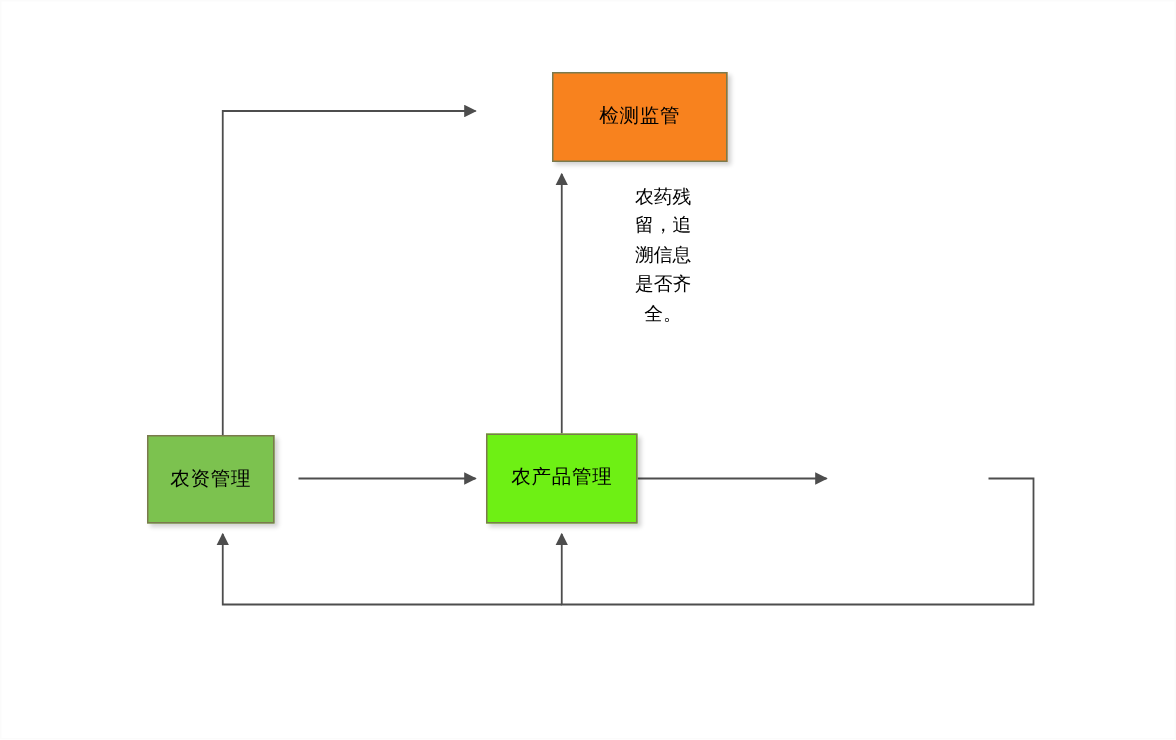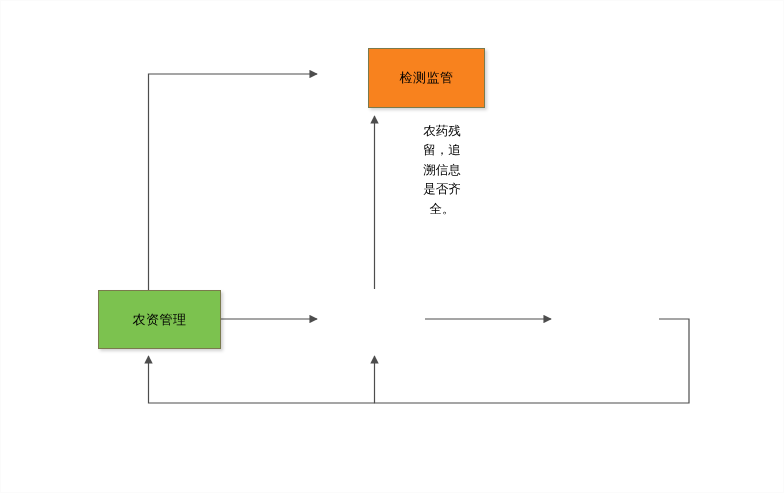--- a/index.html
+++ b/index.html
@@ -64,21 +64,21 @@
   #node-inspection {
     left: 323px;
     top: 47px;
     width: 117px;
     height: 60px;
     margin-left: 44px;
   }
   #node-agri-supply {
     left: 97px;
     top: 289px;
-    width: 123px;
+    width: 85px;
     height: 59px;
   }
   #node-produce {
     left: 323px;
     top: 288px;
     width: 101px;
     height: 60px;
   }
   #node-traceability {
     left: 557px;
@@ -125,20 +125,23 @@
   </svg>
 
   <div class="node" id="node-inspection" style="background:#f8821e;">
     <span class="node-label">检测监管</span>
   </div>
 
   <div class="node" id="node-agri-supply" style="background:#7cc24f;">
     <span class="node-label">农资管理</span>
   </div>
 
+  <div class="node" id="node-produce" style="background:#6ef014;">
+    <span class="node-label">农产品管理</span>
+  </div>
 
 
 
   <div class="edge-label" id="label-center">农药残
 留，追
 溯信息
 是否齐
 全。</div>
 
 </div>

